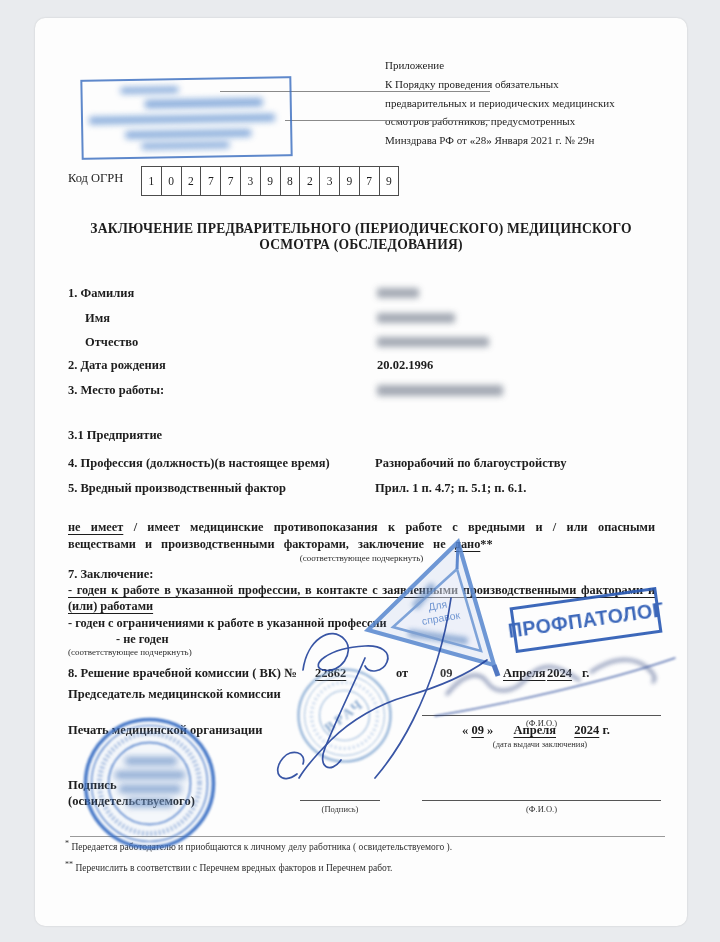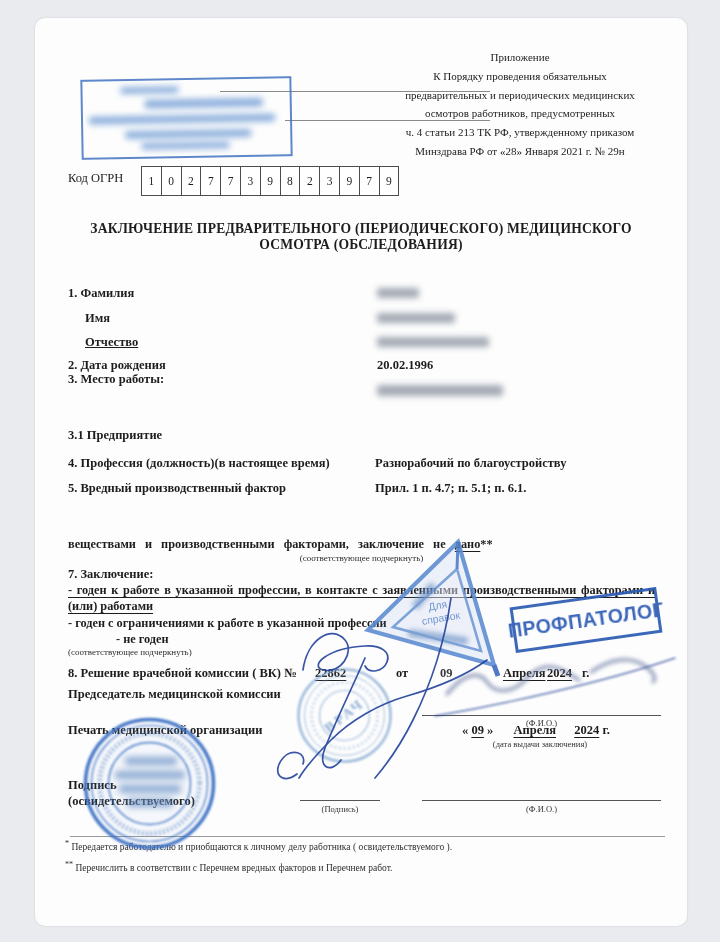--- a/index.html
+++ b/index.html
@@ -12,21 +12,21 @@
   .val{font-weight:bold;font-size:12.5px;white-space:nowrap;}
   .tiny{font-size:8.5px;color:#333;}
   .u{text-decoration:underline;text-underline-offset:3px;text-decoration-thickness:1px;}
   .just{text-align:justify;text-align-last:justify;}
   .center{text-align:center;}
   .line{position:absolute;height:1px;background:#8a8a8a;}
   .dline{position:absolute;height:1px;background:#555;}
   .redact{position:absolute;background:#8d94a1;filter:blur(3px);border-radius:2px;opacity:.8;}
   .bluebar{position:absolute;background:#7ba3d8;filter:blur(3px);border-radius:2px;opacity:.85;}
   .ministry{font-size:10px;color:#3a3a3a;text-align:center;line-height:14px;}
-  .appendix{font-size:11px;line-height:18.8px;text-align:center;}
+  .appendix{font-size:11px;line-height:18.8px;text-align:left;margin-top:8px;}
   .title{font-weight:bold;font-size:13.6px;text-align:center;letter-spacing:.2px;}
   .ogrn-cells{display:flex;}
   .ogrn-cell{width:18.8px;height:28px;border:1px solid #4c4c4c;margin-left:-1px;
              display:flex;align-items:center;justify-content:center;font-size:11.5px;background:#fff;}
   .stamp-box{position:absolute;left:46px;top:60px;width:207px;height:76px;
              border:2.5px solid rgba(54,106,190,.8);transform:rotate(-1deg);filter:blur(.4px);}
   .s6line{font-weight:bold;font-size:12.3px;line-height:15px;}
   .note{font-size:9px;color:#2c2c2c;}
   .profstamp{position:absolute;left:477px;top:579px;width:142px;height:40px;
              border:3.5px solid #2d5cb5;transform:rotate(-8deg);color:#2d5cb5;
@@ -40,21 +40,20 @@
 <body>
 
 <div class="page">
 
 
   <div class="abs appendix" style="left:350px;top:30px;width:270px;">
     <div>Приложение</div>
     <div>К Порядку проведения обязательных</div>
     <div>предварительных и периодических медицинских</div>
     <div>осмотров работников, предусмотренных</div>
-    <div>ч. 4 статьи 213 ТК РФ, утвержденному приказом</div>
     <div>Минздрава РФ от «28» Января 2021 г. № 29н</div>
   </div>
 
   <div class="line" style="left:185px;top:73px;width:270px;"></div>
   <div class="line" style="left:250px;top:102px;width:205px;"></div>
 
   <div class="stamp-box">
     <div class="bluebar" style="left:38px;top:6px;width:58px;height:7px;"></div>
     <div class="bluebar" style="left:62px;top:19px;width:118px;height:9px;"></div>
     <div class="bluebar" style="left:6px;top:35px;width:186px;height:8px;"></div>
@@ -83,37 +82,41 @@
     <div>ЗАКЛЮЧЕНИЕ ПРЕДВАРИТЕЛЬНОГО (ПЕРИОДИЧЕСКОГО) МЕДИЦИНСКОГО</div>
     <div>ОСМОТРА (ОБСЛЕДОВАНИЯ)</div>
   </div>
 
   <div class="abs lbl" style="left:33px;top:268px;">1. Фамилия</div>
   <div class="redact" style="left:342px;top:270px;width:42px;height:10px;"></div>
 
   <div class="abs lbl" style="left:50px;top:293px;">Имя</div>
   <div class="redact" style="left:342px;top:295px;width:78px;height:10px;"></div>
 
-  <div class="abs lbl" style="left:50px;top:317px;text-decoration:underline;">Отчество</div>
+  <div class="abs lbl" style="left:50px;top:317px;">Отчество</div>
   <div class="redact" style="left:342px;top:319px;width:112px;height:10px;"></div>
 
   <div class="abs lbl" style="left:33px;top:340px;">2. Дата рождения</div>
   <div class="abs val" style="left:342px;top:340px;">20.02.1996</div>
 
-  <div class="abs lbl" style="left:33px;top:354px;font-family:Liberation Serif, serif;">3. Место работы:</div>
+  <div class="abs lbl" style="left:33px;top:365px;font-family:Liberation Serif, serif;">3. Место работы:</div>
   <div class="redact" style="left:342px;top:367px;width:126px;height:11px;"></div>
 
   <div class="abs lbl" style="left:33px;top:410px;">3.1 Предприятие</div>
 
   <div class="abs lbl" style="left:33px;top:438px;">4. Профессия (должность)(в настоящее время)</div>
   <div class="abs val" style="left:340px;top:438px;">Разнорабочий по благоустройству</div>
 
   <div class="abs lbl" style="left:33px;top:463px;">5. Вредный производственный фактор</div>
   <div class="abs val" style="left:340px;top:463px;">Прил. 1 п. 4.7; п. 5.1; п. 6.1.</div>
 
+  <div class="abs s6line just" style="left:33px;top:502px;width:587px;">
+    <span class="u">не имеет</span>
+    <span>/ имеет медицинские противопоказания к работе с вредными и / или опасными</span>
+  </div>
   <div class="abs s6line" style="left:33px;top:519px;width:587px;word-spacing:6px;">
     <span>веществами и производственными факторами, заключение не</span>
     <span class="u">дано</span><span>**</span>
   </div>
   <div class="abs note center" style="left:33px;top:535px;width:587px;">(соответствующее подчеркнуть)</div>
 
   <div class="abs lbl" style="left:33px;top:549px;">7. Заключение:</div>
   <div class="abs s6line just u" style="left:33px;top:565px;width:587px;">- годен к работе в указанной профессии, в контакте с заявленными производственными факторами и</div>
   <div class="abs s6line u" style="left:33px;top:581px;">(или) работами</div>
   <div class="abs s6line" style="left:33px;top:598px;">- годен с ограничениями к работе в указанной профессии</div>

